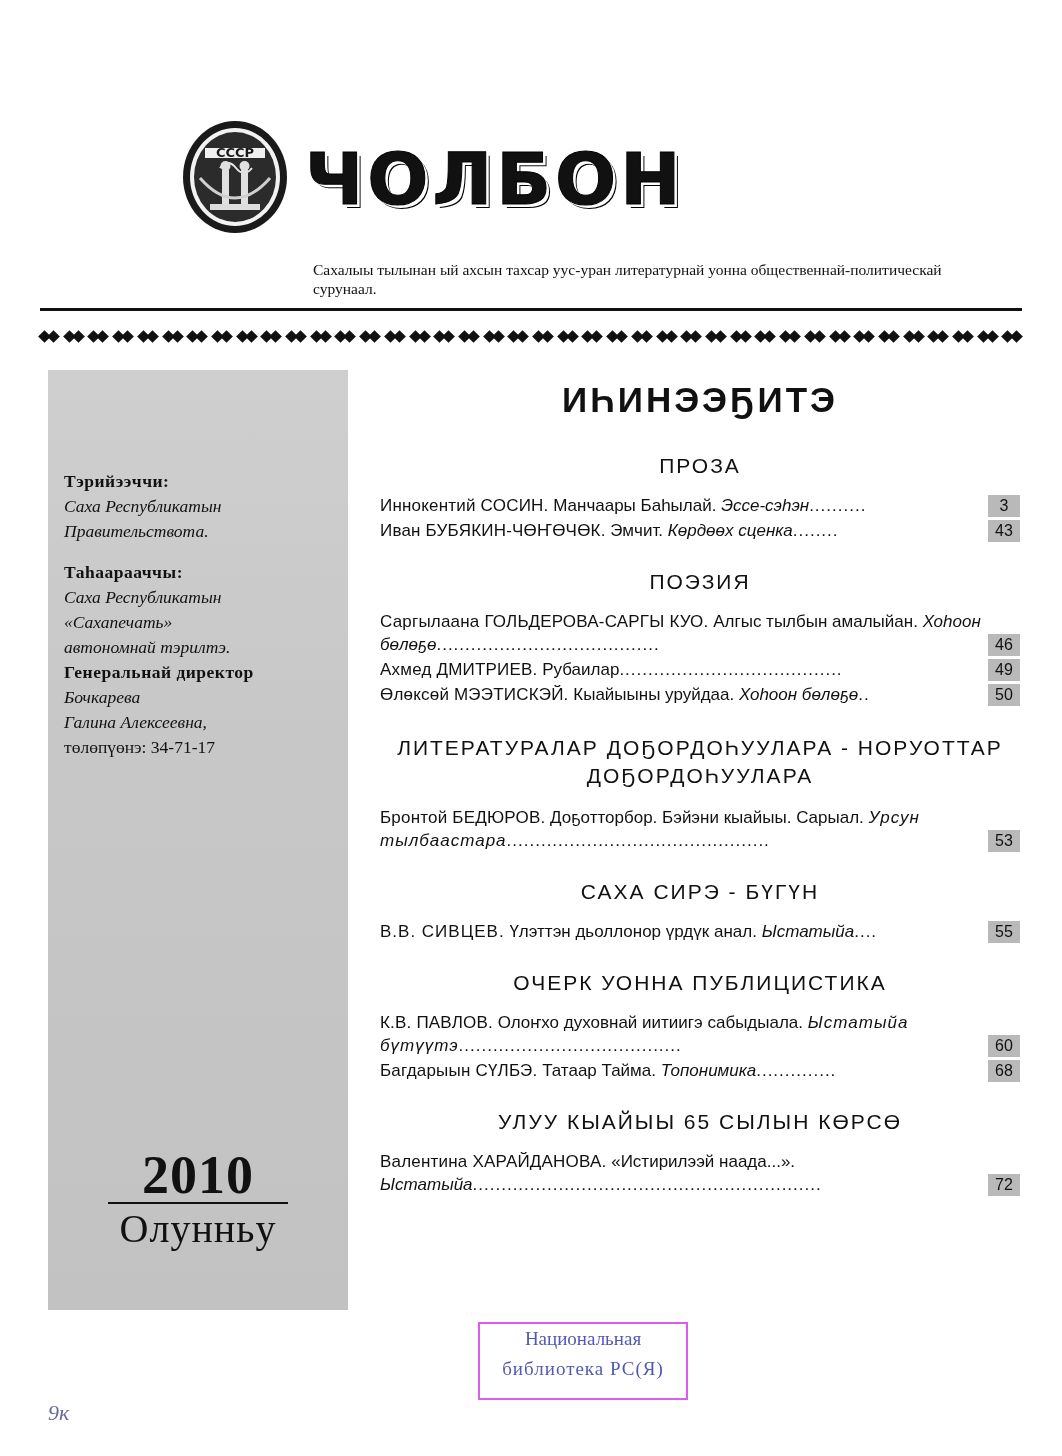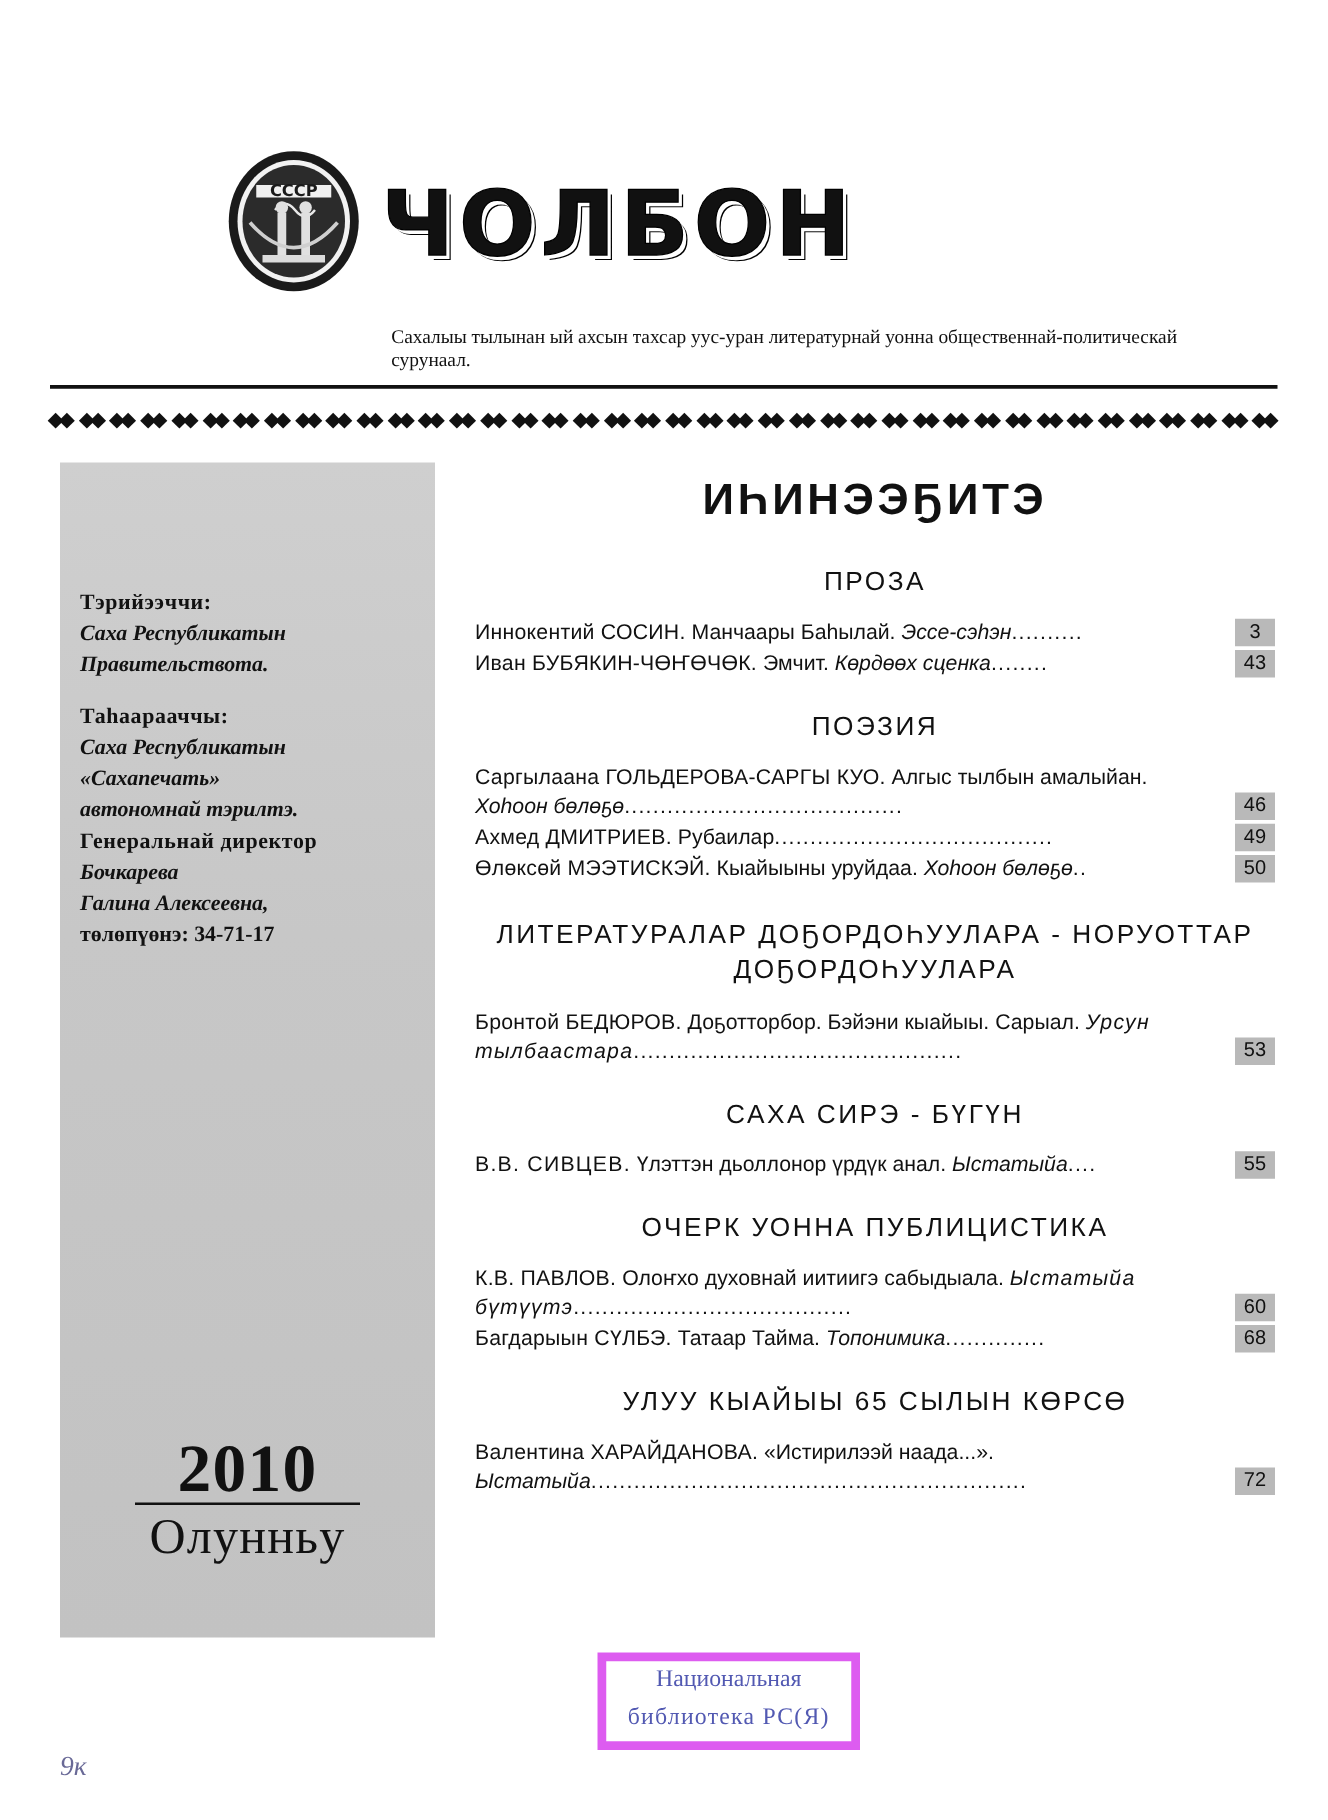--- a/index.html
+++ b/index.html
@@ -62,21 +62,21 @@
     position:absolute;left:0;top:0;width:300px;height:940px;
     font-family:"Liberation Serif", serif;
     color:#111;
   }
   .imprint{
     position:absolute;left:16px;top:100px;width:268px;
     font-size:17.5px;line-height:23px;
   }
   .imprint .b{font-weight:bold;letter-spacing:0.5px;}
   .imprint .i{font-style:italic;}
-  .imprint p{margin:0 0 2px 0;font-weight:bold;}
+  .imprint p{margin:0 0 2px 0;}
   .imprint .gap{height:16px;}
   .phone{font-style:normal;}
 
   .year-block{
     position:absolute;left:0;bottom:58px;width:300px;text-align:center;
   }
   .year{
     font-family:"Liberation Serif", serif;
     font-size:54px;font-weight:bold;line-height:50px;letter-spacing:1px;
   }
@@ -116,40 +116,40 @@
     margin:0 0 16px 0;color:#111;
   }
   .section-head.two-line{line-height:28px;}
   .sec-gap{height:26px;}
 
   .entry{
     position:relative;
     font-family:"Liberation Sans", sans-serif;
     font-size:17px;line-height:23px;
     margin-bottom:2px;
-    padding-right:44px;
+    padding-right:21px;
   }
   .entry .nm{letter-spacing:.2px;}
   .entry .it{font-style:italic;}
   .entry .sp{letter-spacing:1px;}
   .dots{letter-spacing:1px;}
   .pg{
     position:absolute;right:0;bottom:0;
     min-width:26px;text-align:center;
     background:#b9b9b9;
     font-size:16px;line-height:20px;
     padding:1px 3px;
     font-family:"Liberation Sans", sans-serif;
   }
   .entry.two .pg{bottom:0;}
 
   
   .stamp{
     position:absolute;left:478px;top:1322px;width:210px;height:78px;
-    border:7px solid #d946ef;
+    border:2px solid #d946ef;
     color:#3b43a8;
     font-family:"Liberation Serif", serif;
     font-size:19px;line-height:30px;
     text-align:center;
     opacity:.88;
     box-sizing:border-box;
     overflow:hidden;
   }
   .stamp div{white-space:nowrap;}
   .stamp .smudge{letter-spacing:1px;filter:blur(0.4px);}

